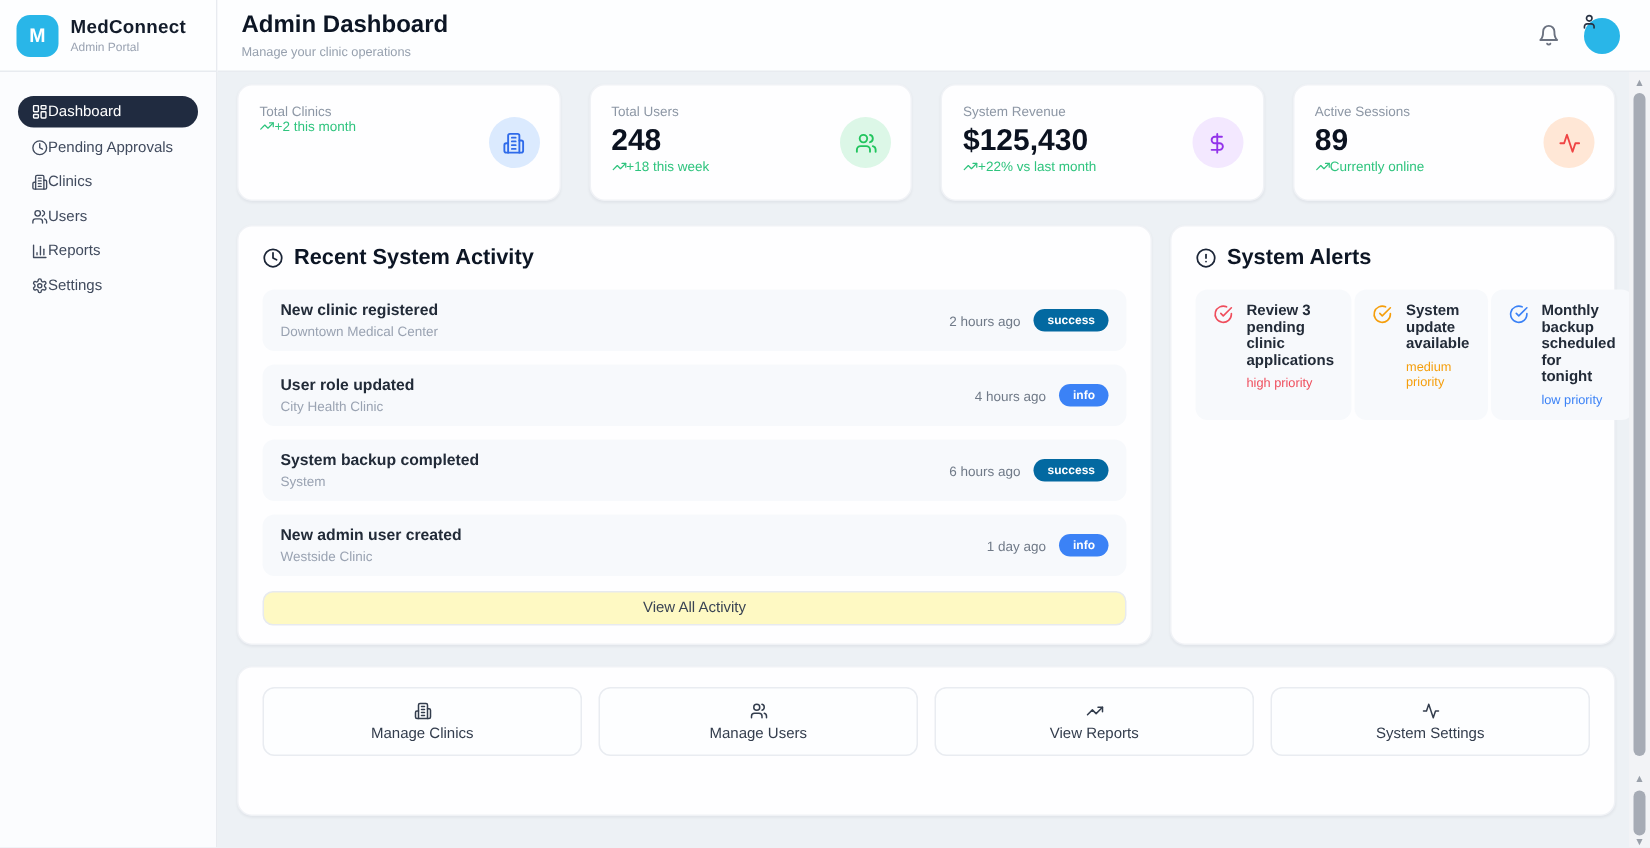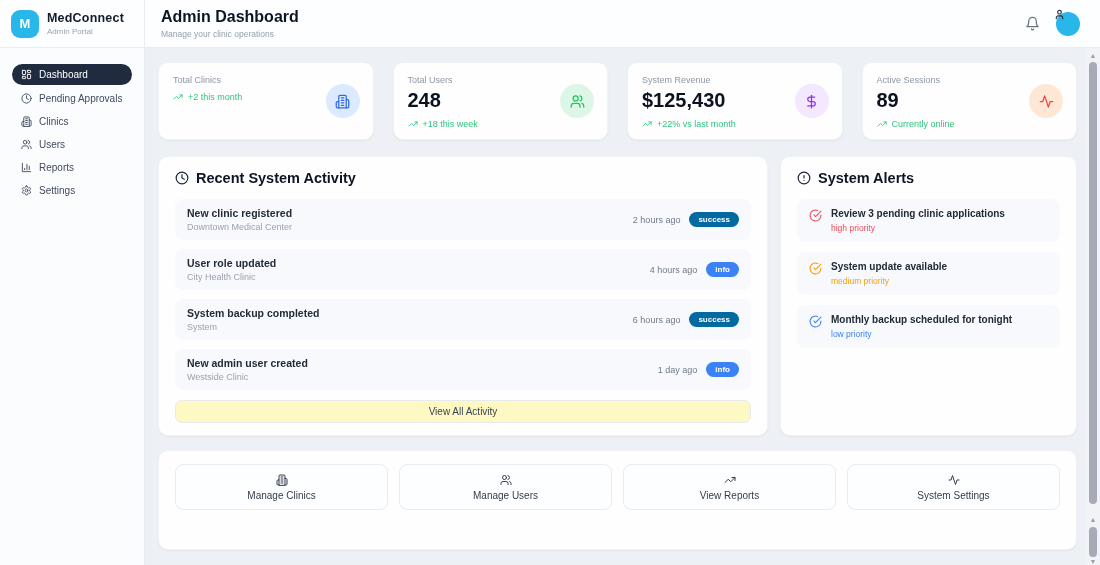--- a/index.html
+++ b/index.html
@@ -10,39 +10,39 @@
     color:#0f1726;
     display:flex;
   }
   
   .sidebar { width:145px; flex:0 0 145px; background:#fbfcfe; border-right:1px solid #e8ebf0; display:flex; flex-direction:column; }
   .brand { height:48px; background:#fdfeff; border-bottom:1px solid #e8ebf0; display:flex; align-items:center; gap:8px; padding:0 11px; }
   .brand-logo { width:28px; height:28px; border-radius:9px; background:#29b6e8; color:#fff; font-weight:bold; font-size:13px; display:flex; align-items:center; justify-content:center; }
   .brand-name { font-size:12.5px; font-weight:bold; color:#131c2b; letter-spacing:.2px; }
   .brand-sub { font-size:8px; color:#9aa3b2; margin-top:2px; }
   .nav { padding:16px 12px; display:flex; flex-direction:column; gap:4px; }
-  .nav-item { display:flex; align-items:center; gap:7px; font-size:10px; color:#414b5e; padding:4px 9px; border-radius:14px; cursor:pointer; }
+  .nav-item { display:flex; align-items:center; font-size:10px; color:#414b5e; padding:4px 9px; border-radius:14px; cursor:pointer; }
   .nav-item svg { width:11px; height:11px; flex:0 0 11px; }
   .nav-item.active { background:#202b40; color:#ffffff; padding:5px 9px; }
   
   .main-col { flex:1; display:flex; flex-direction:column; position:relative; min-width:0; }
   .header { height:48px; flex:0 0 48px; background:#fdfeff; border-bottom:1px solid #e8ebf0; display:flex; align-items:center; padding:0 16px; }
   .page-title { font-size:16px; font-weight:bold; color:#0c1524; }
   .page-sub { font-size:8.5px; color:#96a0ae; margin-top:3px; }
   .header-right { margin-left:auto; display:flex; align-items:center; gap:16px; padding-right:4px; }
   .bell { width:15px; height:15px; color:#6b7280; cursor:pointer; }
   .avatar { width:24px; height:24px; border-radius:50%; background:#29b6e8; position:relative; cursor:pointer; }
   .avatar svg { position:absolute; top:-3px; left:-2px; width:11px; height:11px; color:#273142; }
   
-  .content { flex:1; padding:14px 23px 0 13px; overflow:hidden; }
+  .content { flex:1; padding:8px 23px 0 13px; overflow:hidden; }
   .stats-grid { display:grid; grid-template-columns:repeat(4,1fr); gap:19px; margin-bottom:16px; }
   .stat-card { background:#fefeff; border:1px solid #f0f2f6; border-radius:10px; box-shadow:0 1px 2px rgba(16,24,40,.05); padding:12px 14px; position:relative; height:78px; }
   .stat-label { font-size:9px; color:#8d97a5; }
   .stat-value { font-size:20px; font-weight:bold; color:#0b1220; margin-top:4px; }
-  .stat-change { font-size:9px; color:#2fc47e; margin-top:7px; display:flex; align-items:center; gap:5px; }
+  .stat-change { font-size:9px; color:#2fc47e; margin-top:0; display:flex; align-items:center; gap:0; }
   .stat-change svg { width:10px; height:10px; }
   .stat-icon { position:absolute; right:13px; top:50%; transform:translateY(-50%); width:34px; height:34px; border-radius:50%; display:flex; align-items:center; justify-content:center; }
   .stat-icon svg { width:15px; height:15px; }
   .stat-icon[data-variant="blue"]   { background:#dbeafe; color:#2f6bea; }
   .stat-icon[data-variant="green"]  { background:#dcf7e7; color:#22c55e; }
   .stat-icon[data-variant="purple"] { background:#f3e8ff; color:#9333ea; }
   .stat-icon[data-variant="orange"] { background:#ffe7d6; color:#ef4444; }
   .mid-grid { display:grid; grid-template-columns:1fr 297px; gap:12px; margin-bottom:14px; }
   .panel { background:#fefeff; border:1px solid #f0f2f6; border-radius:10px; box-shadow:0 1px 2px rgba(16,24,40,.05); padding:13px 16px; height:280px; }
   .panel-title { display:flex; align-items:center; gap:7px; font-size:14.5px; font-weight:600; color:#0c1524; margin-bottom:13px; }
@@ -50,21 +50,21 @@
   .activity-list { display:flex; flex-direction:column; gap:9px; }
   .activity-row { background:#f7f9fc; border-radius:8px; padding:7px 12px; display:flex; align-items:center; height:41px; }
   .act-title { font-size:10.5px; font-weight:600; color:#222b38; }
   .act-sub { font-size:9px; color:#9aa3b2; margin-top:3px; }
   .act-right { margin-left:auto; display:flex; align-items:center; gap:9px; }
   .act-time { font-size:9px; color:#707a88; }
   .badge { font-size:8px; font-weight:bold; color:#fff; padding:3px 9px; border-radius:9px; }
   .badge[data-variant="success"] { background:#0369a1; }
   .badge[data-variant="info"]    { background:#3b82f6; }
   .view-all { margin-top:10px; height:23px; width:100%; border:1px solid #e7eaef; border-radius:7px; background:#fef9c3; font-family:inherit; font-size:10px; color:#3a4454; cursor:pointer; }
-  .alerts-list { display:flex; flex-direction:column; gap:10px; }
+  .alerts-list { display:flex; flex-direction:row; gap:2px; }
   .alert-row { background:#f7f9fc; border-radius:8px; padding:9px 12px; display:flex; gap:9px; cursor:pointer; }
   .alert-row svg { width:13px; height:13px; flex:0 0 13px; margin-top:1px; }
   .alert-text { font-size:10px; font-weight:600; color:#222b38; }
   .alert-priority { font-size:8.5px; margin-top:4px; }
   .alert-row[data-level="high"]   svg, .alert-row[data-level="high"]   .alert-priority { color:#ef4d5c; }
   .alert-row[data-level="medium"] svg, .alert-row[data-level="medium"] .alert-priority { color:#f59e0b; }
   .alert-row[data-level="low"]    svg, .alert-row[data-level="low"]    .alert-priority { color:#3b82f6; }
   .quick-panel { height:100px; padding:13px 16px; }
   .qa-title { font-size:14px; font-weight:bold; color:#0c1524; margin-bottom:11px; }
   .qa-grid { display:grid; grid-template-columns:repeat(4,1fr); gap:11px; }

